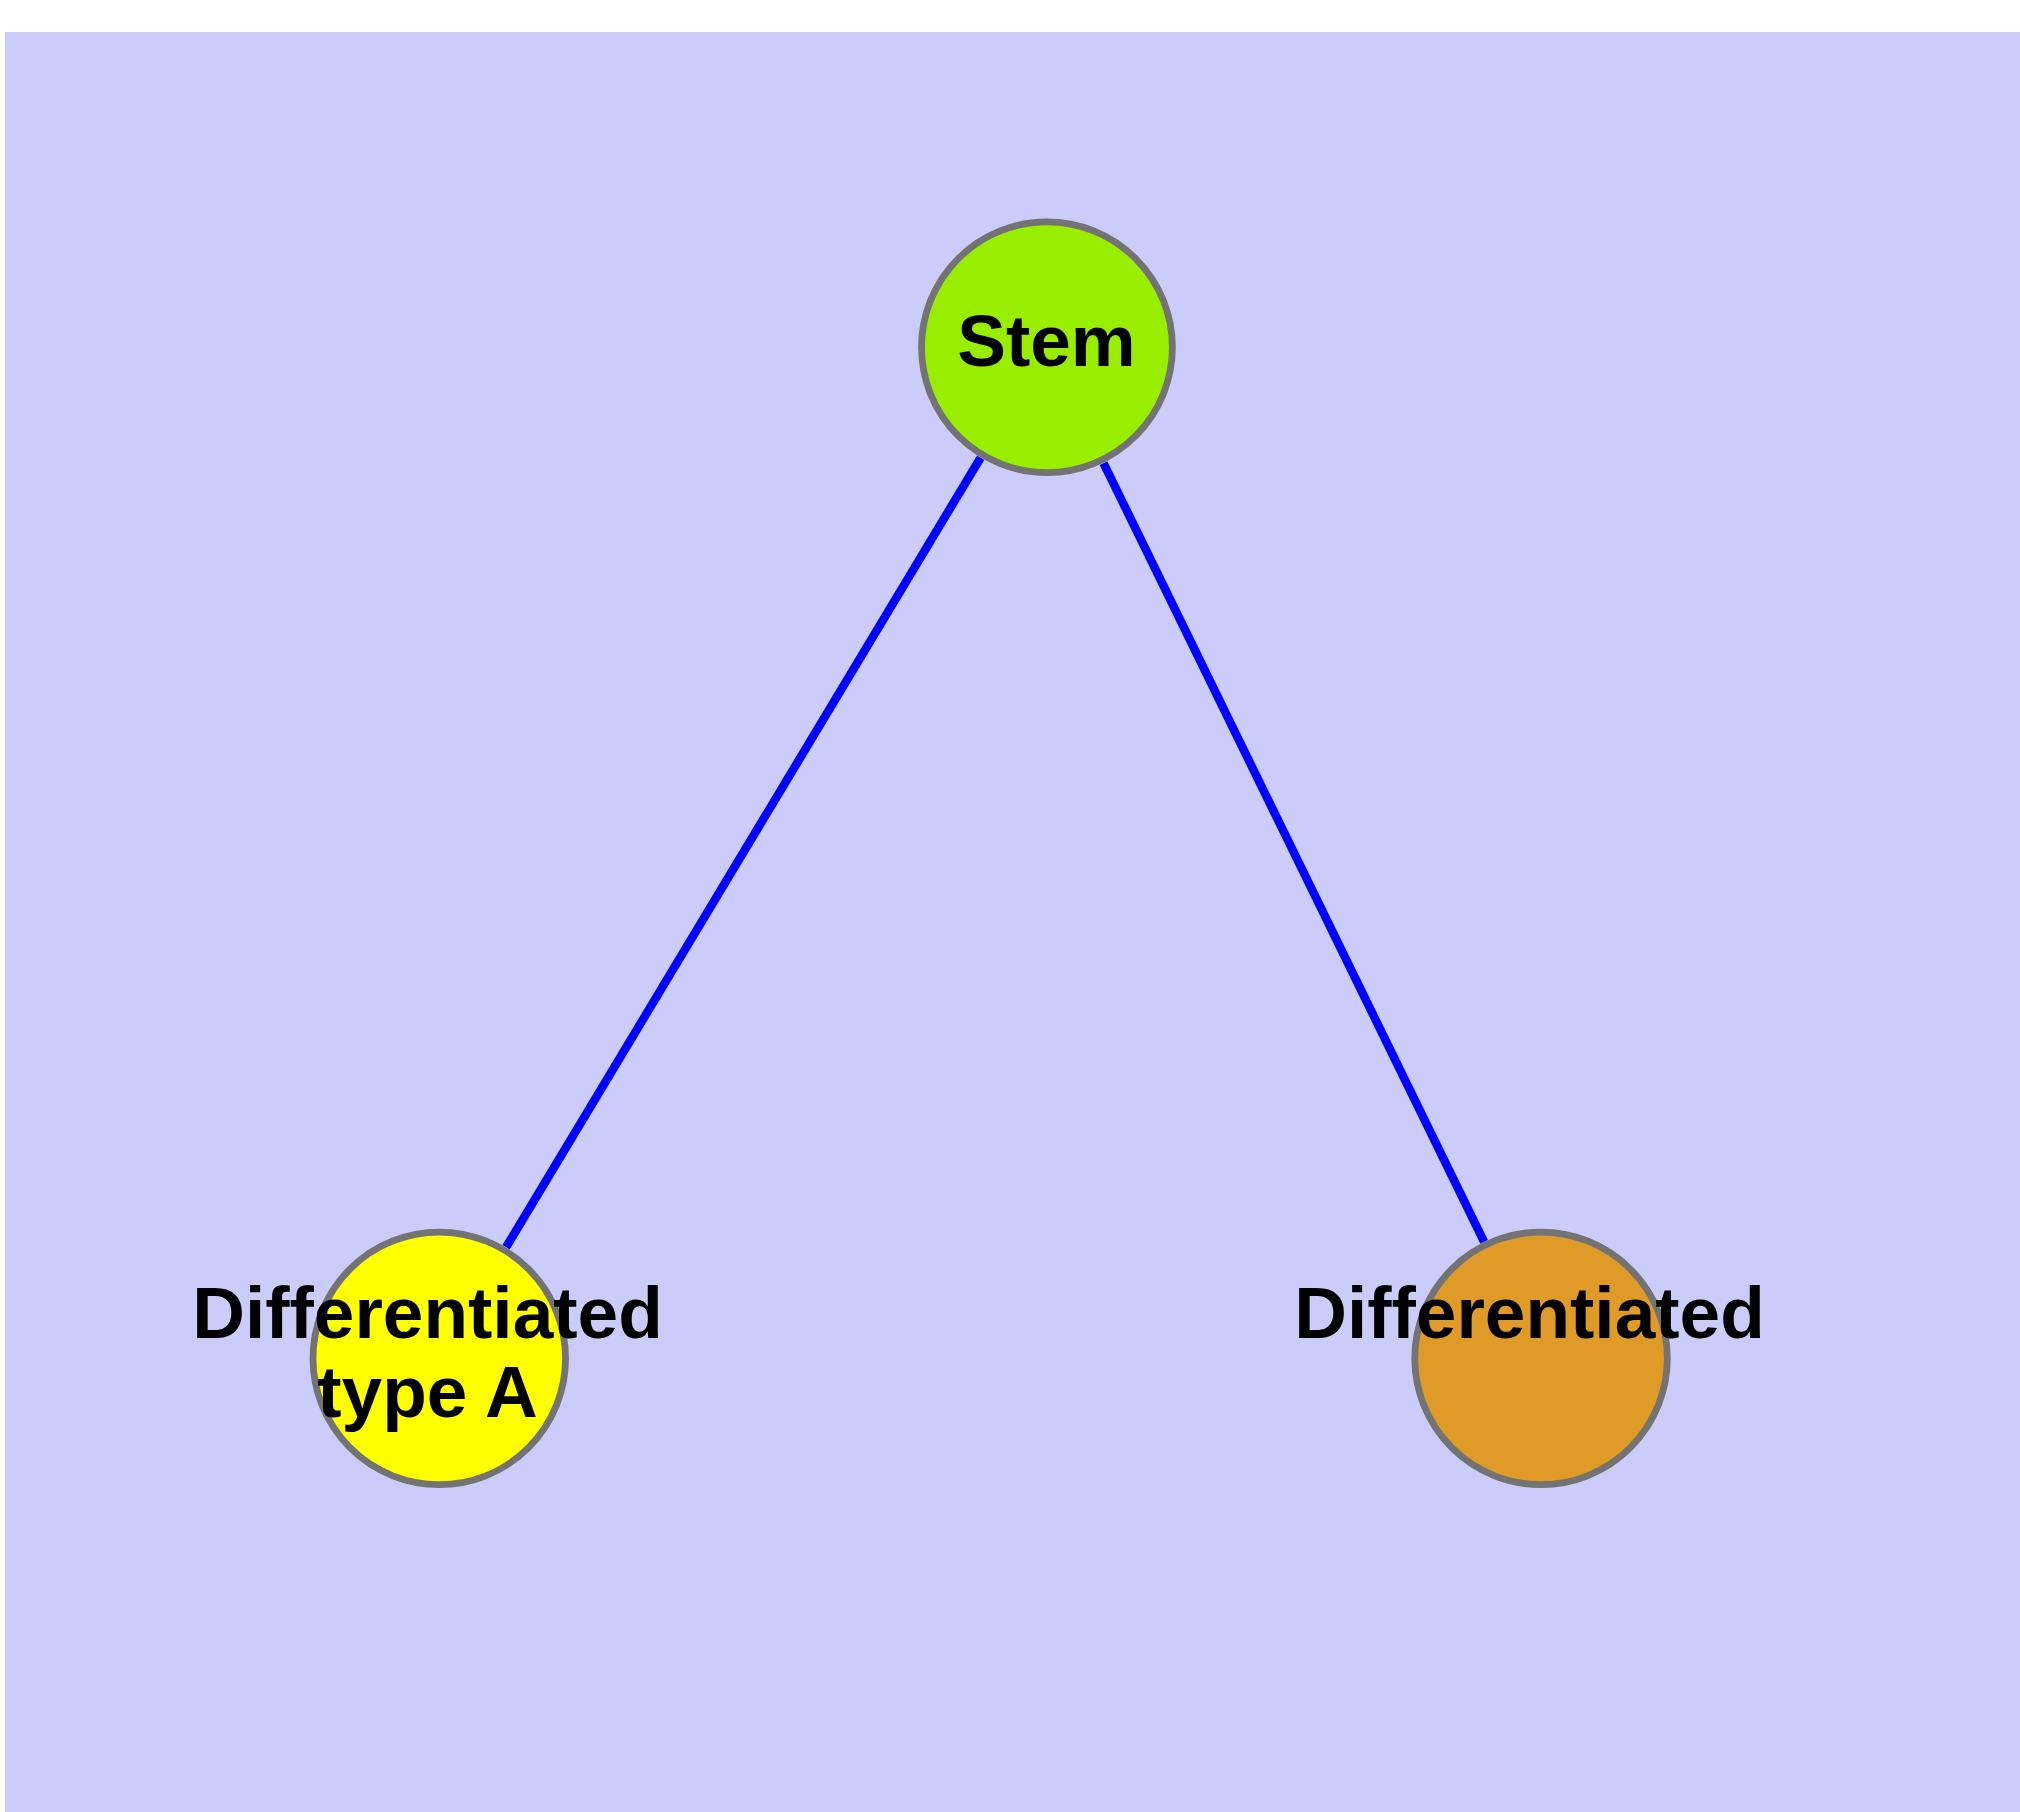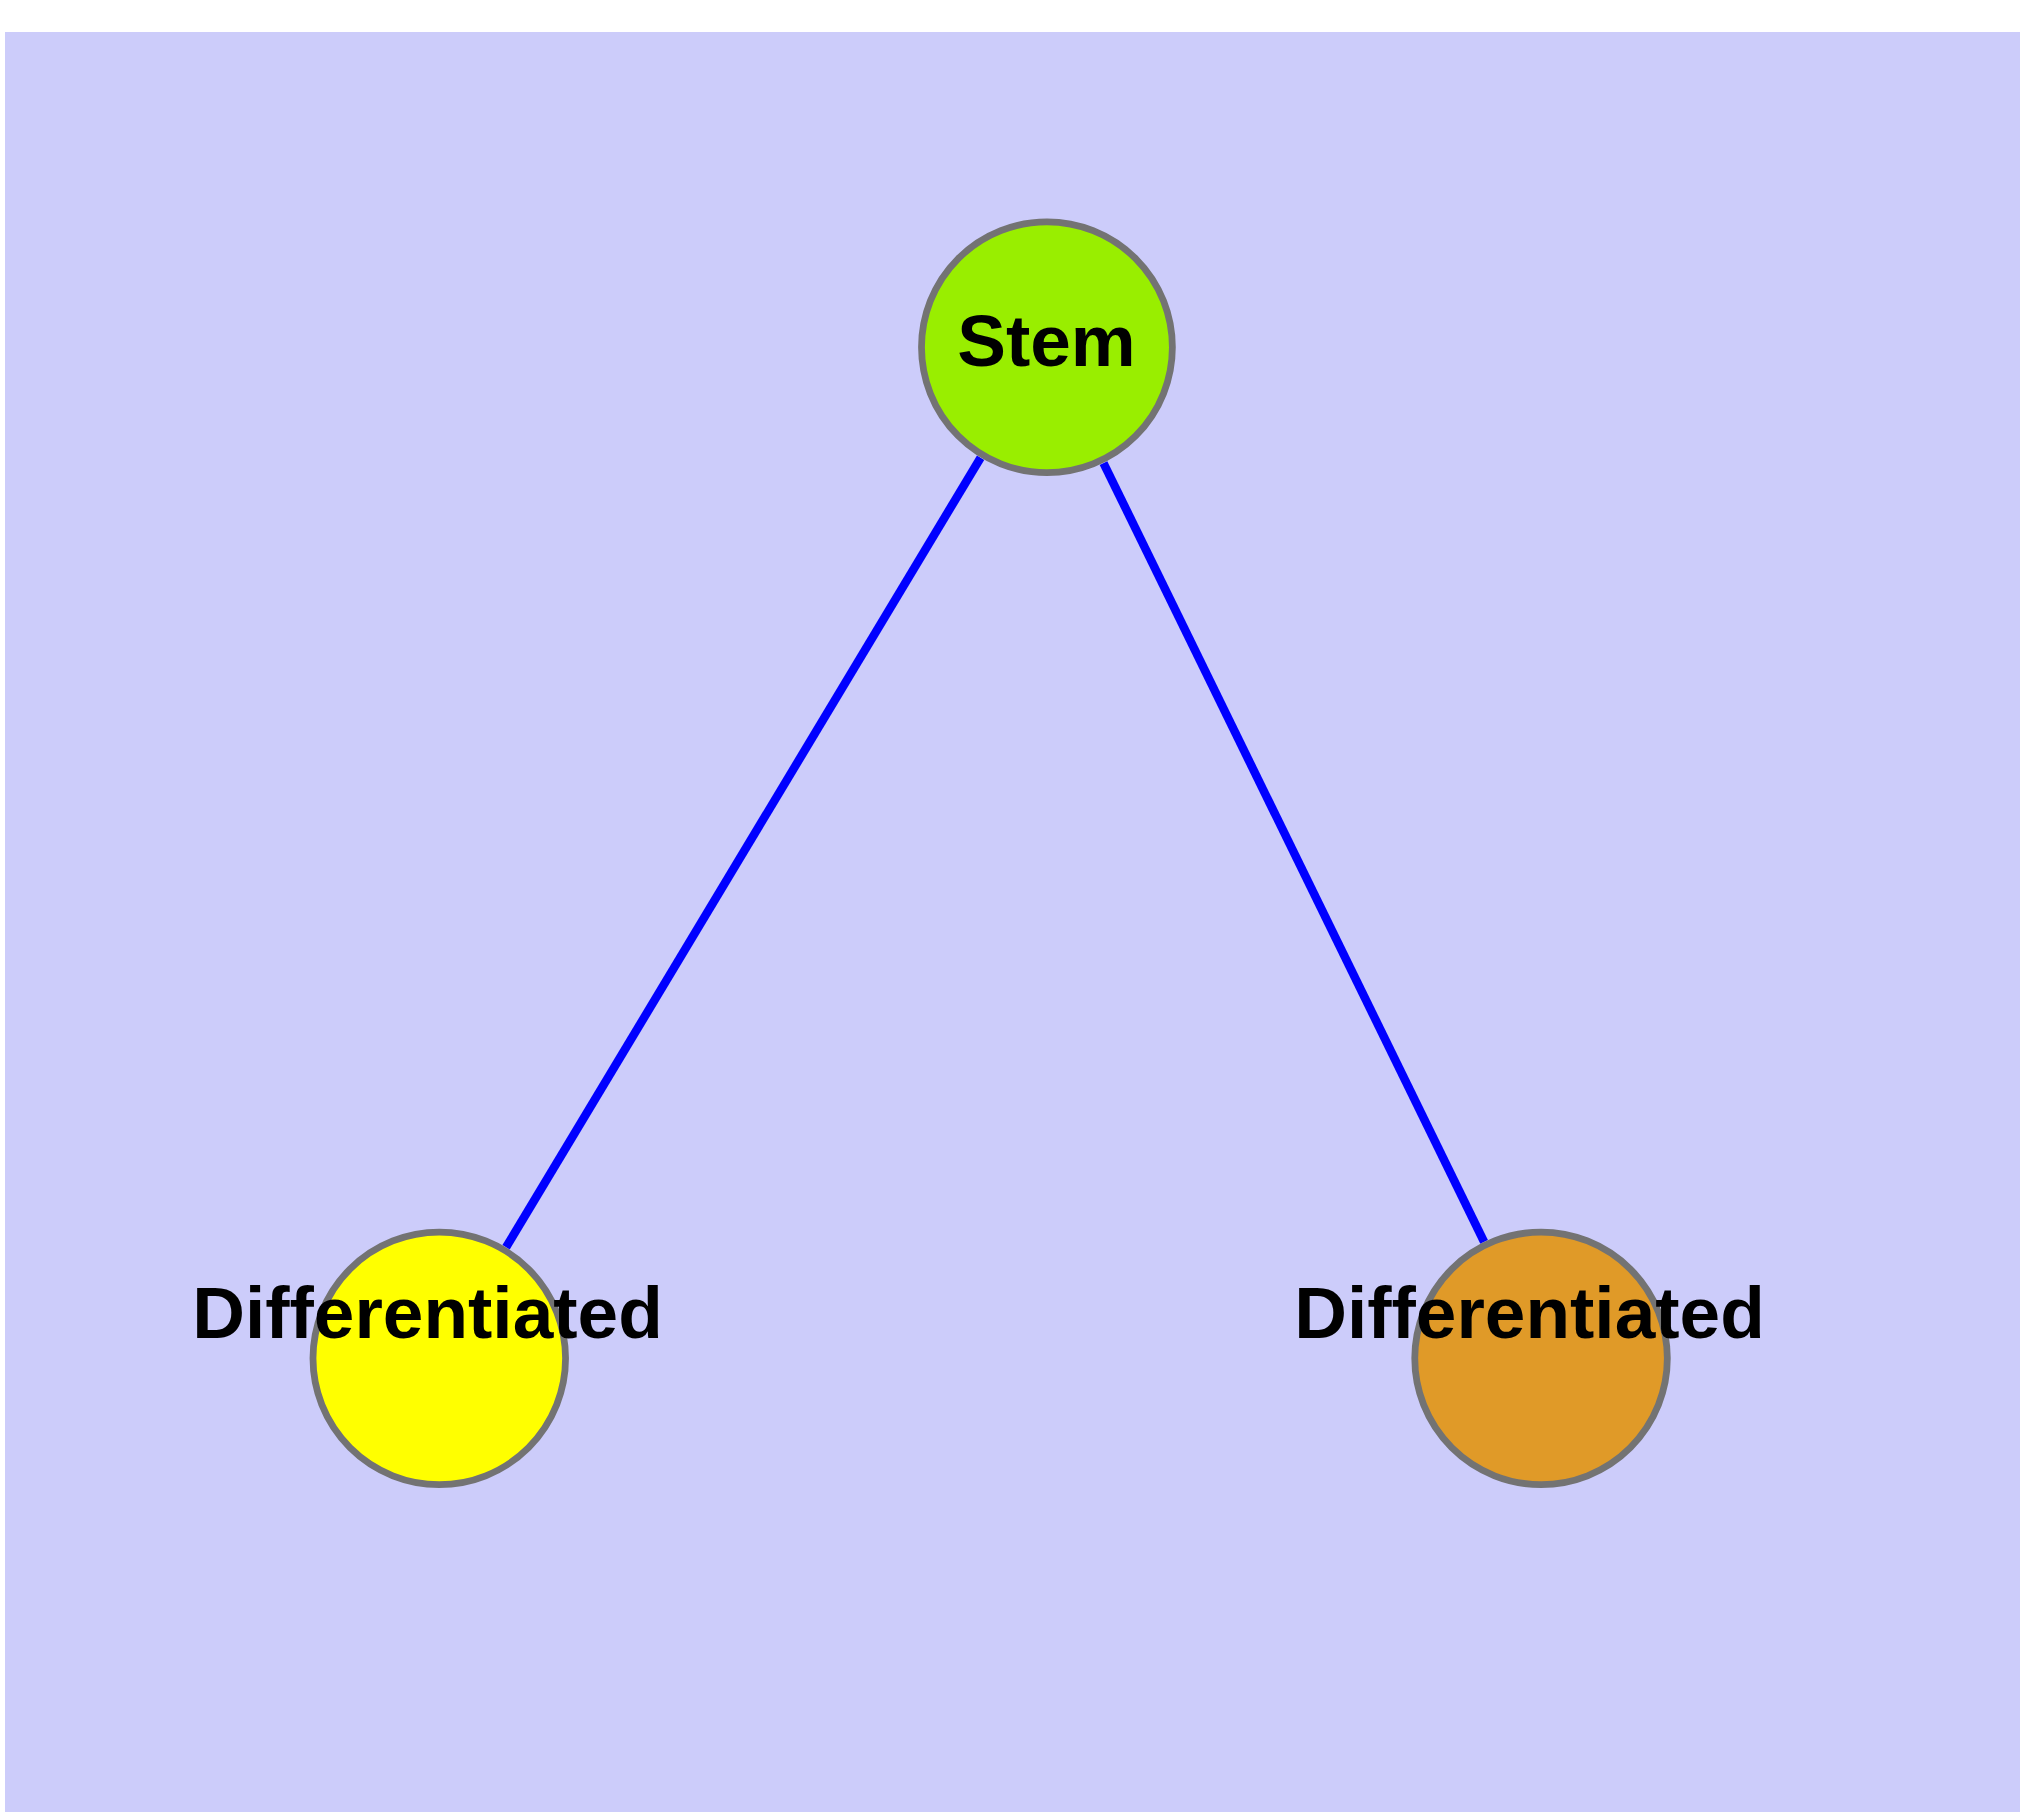--- a/index.html
+++ b/index.html
@@ -85,20 +85,21 @@
       <circle cx="1818" cy="1565" r="149" fill="#e09a28" stroke="#737373" stroke-width="8"></circle>
     </g>
   </svg>
 
   <div class="node-label" id="label-stem" style="color: rgb(0, 0, 0); top: 270px;">
     <span>Stem</span>
   </div>
 
   <div class="node-label" id="label-diff-a" style="color: rgb(0, 0, 0); top: 1242px;">
     <span>Differentiated</span><br>
+    <span>type A</span>
   </div>
 
   <div class="node-label" id="label-diff-b" style="color: rgb(0, 0, 0); top: 1242px;">
     <span>Differentiated</span><br>
   </div>
 
 </div>
 
 
 </body></html>

